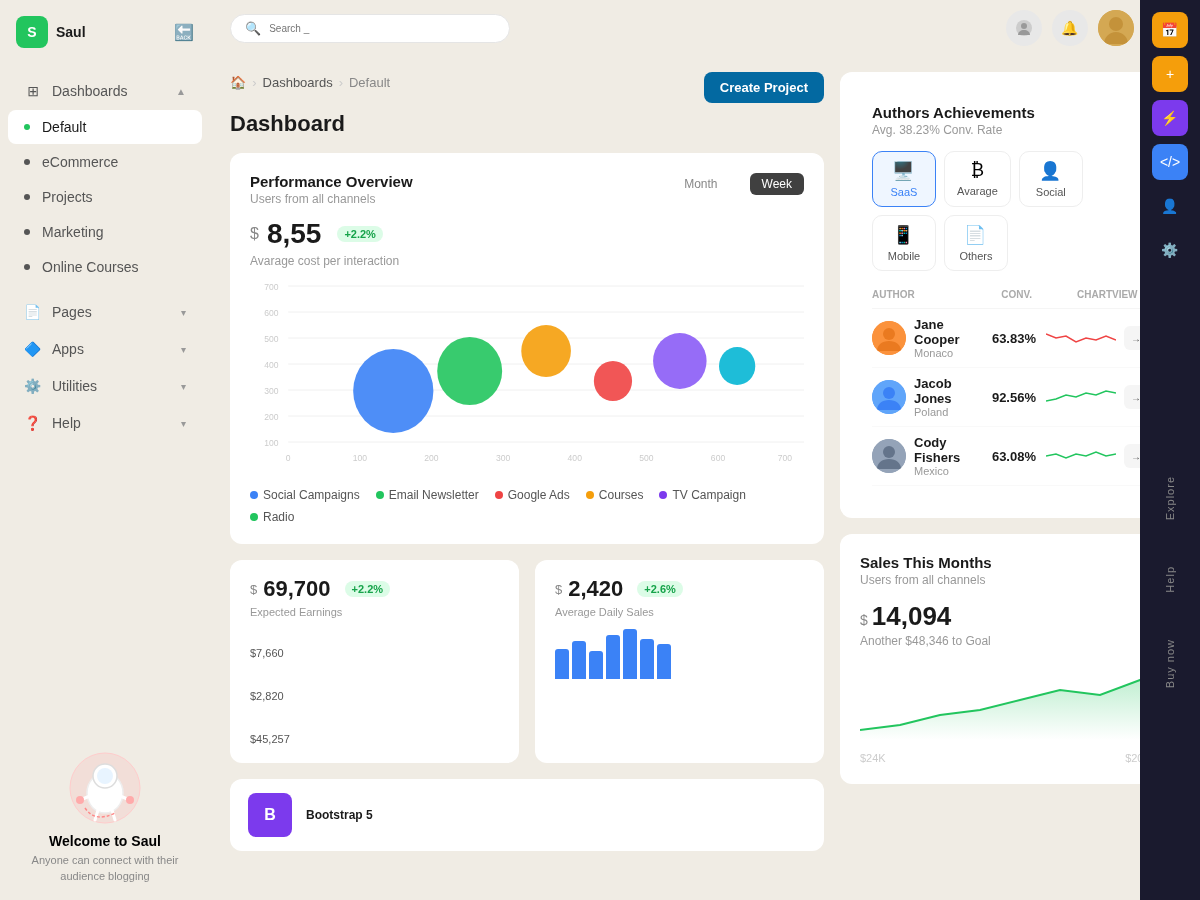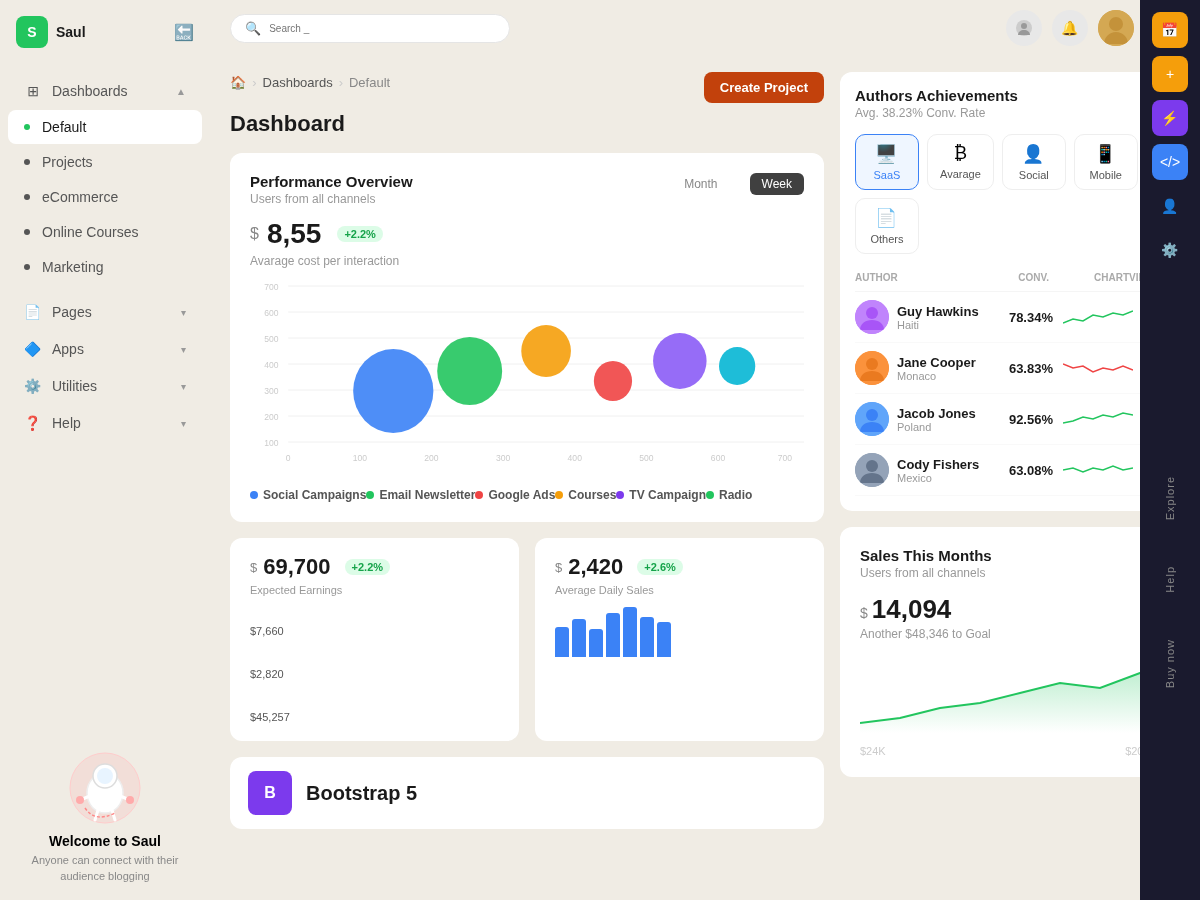--- a/index.html
+++ b/index.html
@@ -37,57 +37,57 @@
     
     .page-content { flex: 1; overflow-y: auto; padding: 16px 20px; display: flex; gap: 16px; }
 
     
     .left-panel { flex: 1; min-width: 0; }
     .breadcrumb { display: flex; align-items: center; gap: 6px; font-size: 13px; color: #888; margin-bottom: 10px; }
     .breadcrumb-home { color: #888; }
     .breadcrumb-sep { color: #ccc; }
     .breadcrumb-active { color: #555; }
     .page-title { font-size: 22px; font-weight: 700; color: #1a1a1a; margin-bottom: 16px; display: flex; align-items: center; justify-content: space-between; }
-    .create-btn { background: #c2410c; color: white; border: none; border-radius: 8px; padding: 8px 16px; font-size: 13px; font-weight: 600; cursor: pointer; }
+    .create-btn { background: #0369a1; color: white; border: none; border-radius: 8px; padding: 8px 16px; font-size: 13px; font-weight: 600; cursor: pointer; }
 
     
     .card { background: white; border-radius: 12px; padding: 20px; margin-bottom: 16px; }
     .card-header { display: flex; align-items: flex-start; justify-content: space-between; margin-bottom: 12px; }
     .card-title { font-size: 15px; font-weight: 700; color: #1a1a1a; }
     .card-sub { font-size: 12px; color: #999; margin-top: 2px; }
     .toggle-group { display: flex; gap: 20px; }
     .toggle-btn { padding: 4px 12px; border-radius: 6px; border: none; font-size: 12px; cursor: pointer; font-weight: 500; }
     .toggle-btn.active { background: #404040; color: white; text-align: right; }
     .toggle-btn.inactive { background: transparent; color: #888; }
 
     .metric-value { font-size: 28px; font-weight: 700; color: #1a1a1a; }
     .badge-green { background: #dcfce7; color: #16a34a; font-size: 11px; padding: 2px 7px; border-radius: 10px; margin-left: 8px; font-weight: 600; }
     .metric-label { font-size: 12px; color: #999; margin-top: 2px; }
 
     
     .bubble-chart { position: relative; height: 200px; margin-top: 8px; }
-    .chart-legend { display: flex; flex-wrap: wrap; gap: 8px 0; margin-top: 12px; font-weight: bold; }
+    .chart-legend { display: flex; flex-wrap: wrap; gap: 8px 16px; margin-top: 12px; }
     .legend-item { display: flex; align-items: center; gap: 5px; font-size: 12px; color: #555; }
     .legend-dot { width: 8px; height: 8px; border-radius: 50%; }
 
     
     .metrics-row { display: flex; gap: 16px; margin-bottom: 16px; }
     .metric-card { background: white; border-radius: 12px; padding: 16px 20px; flex: 1; }
     .metric-card-title { font-size: 11px; color: #999; margin-top: 4px; }
 
     
     .bootstrap-badge { background: white; border-radius: 12px; padding: 14px 18px; display: flex; align-items: center; gap: 14px; }
     .bootstrap-icon { width: 44px; height: 44px; background: #7c3aed; border-radius: 8px; display: flex; align-items: center; justify-content: center; color: white; font-weight: 700; font-size: 16px; }
-    .bootstrap-label { font-size: 20px; font-weight: 700; color: #1a1a1a; }
+    .bootstrap-label { font-size: 12px; font-weight: 700; color: #1a1a1a; }
 
     
     .right-panel { width: 340px; flex-shrink: 0; }
 
     
-    .authors-card { background: white; border-radius: 12px; padding: 15px; margin-bottom: 16px; }
+    .authors-card { background: white; border-radius: 12px; padding: 32px; margin-bottom: 16px; }
     .authors-title { font-size: 15px; font-weight: 700; color: #1a1a1a; }
     .authors-sub { font-size: 12px; color: #999; margin-top: 2px; margin-bottom: 14px; }
 
     .tab-group { display: flex; flex-wrap: wrap; gap: 8px; margin-bottom: 14px; }
     .tab-item { display: flex; flex-direction: column; align-items: center; padding: 8px 12px; border-radius: 10px; cursor: pointer; border: 1px solid #eee; min-width: 64px; }
     .tab-item.active { border-color: #3b82f6; background: #eff6ff; }
     .tab-icon { font-size: 18px; margin-bottom: 4px; }
     .tab-label { font-size: 11px; color: #555; font-weight: 500; }
     .tab-item.active .tab-label { color: #3b82f6; }
     .authors-header { display: flex; font-size: 10px; color: #aaa; font-weight: 600; text-transform: uppercase; padding: 4px 0 8px 0; border-bottom: 1px solid #f5f5f5; }
@@ -150,33 +150,33 @@
       <div class="nav-icon">⊞</div>
       <span>Dashboards</span>
       <span class="nav-chevron">▲</span>
     </div>
     <div class="nav-item active">
       <span class="dot"></span>
       <span>Default</span>
     </div>
     <div class="nav-item">
       <span class="dot"></span>
+      <span>eCommerce</span>
+    </div>
+    <div class="nav-item">
+      <span class="dot"></span>
       <span>Projects</span>
     </div>
     <div class="nav-item">
       <span class="dot"></span>
-      <span>eCommerce</span>
+      <span>Marketing</span>
     </div>
     <div class="nav-item">
       <span class="dot"></span>
       <span>Online Courses</span>
-    </div>
-    <div class="nav-item">
-      <span class="dot"></span>
-      <span>Marketing</span>
     </div>
 
     <div style="height:8px;"></div>
     <div class="nav-item">
       <div class="nav-icon">📄</div>
       <span>Pages</span>
       <span class="nav-chevron">▾</span>
     </div>
     <div class="nav-item">
       <div class="nav-icon">🔷</div>
@@ -423,42 +423,20 @@
           </div>
         </div>
 
         <div class="authors-header">
           <div class="author-col">AUTHOR</div>
           <div class="conv-col">CONV.</div>
           <div class="chart-col">CHART</div>
           <div class="view-col">VIEW</div>
         </div>
 
-        <div class="author-row">
-          <div class="author-avatar">
-            <div class="author-avatar-inner" style="background:#c084fc;">
-              <svg width="34" height="34" viewBox="0 0 34 34">
-                  <circle cx="17" cy="17" r="17" fill="#c084fc"></circle>
-                  <circle cx="17" cy="13" r="6" fill="#a855f7"></circle>
-                  <path d="M5 30c0-6 5-10 12-10s12 4 12 10" fill="#a855f7"></path>
-                </svg>
-            </div>
-          </div>
-          <div class="author-col">
-            <div class="author-name">Guy Hawkins</div>
-            <div class="author-location">Haiti</div>
-          </div>
-          <div class="conv-rate">78.34%</div>
-          <div class="mini-chart">
-            <svg class="mini-line" viewBox="0 0 70 24">
-                <polyline points="0,18 10,14 20,16 30,10 40,12 50,8 60,10 70,6" fill="none" stroke="#22c55e" stroke-width="1.5"></polyline>
-              </svg>
-          </div>
-          <div class="view-btn">→</div>
-        </div>
 
         <div class="author-row">
           <div class="author-avatar">
             <div class="author-avatar-inner" style="background:#fb923c;">
               <svg width="34" height="34" viewBox="0 0 34 34">
                   <circle cx="17" cy="17" r="17" fill="#fb923c"></circle>
                   <circle cx="17" cy="13" r="6" fill="#ea7a20"></circle>
                   <path d="M5 30c0-6 5-10 12-10s12 4 12 10" fill="#ea7a20"></path>
                 </svg>
             </div>

